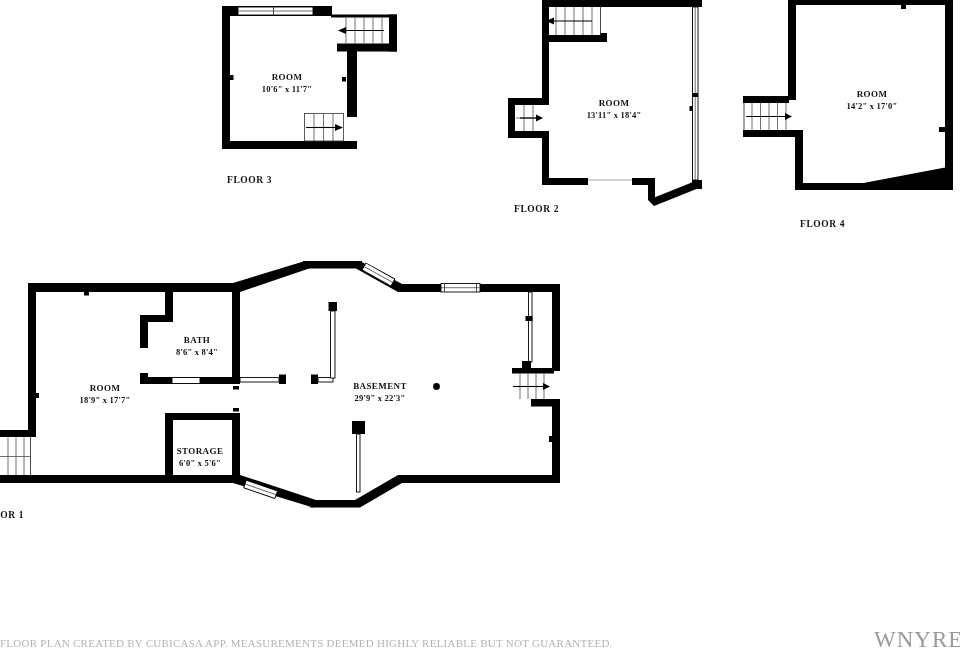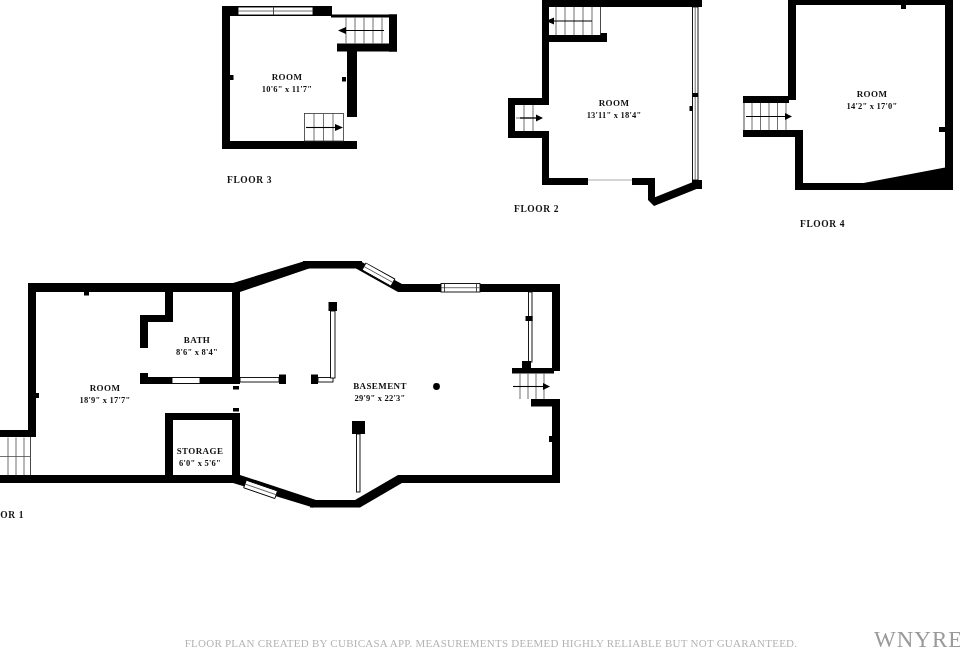--- a/index.html
+++ b/index.html
@@ -11,22 +11,22 @@
   .thinbox{fill:#ffffff;stroke:#333333;stroke-width:0.8;}
   .tread{stroke:#4d4d4d;stroke-width:0.8;fill:none;}
   .thinline{stroke:#333333;stroke-width:0.9;fill:none;}
   .openline{stroke:#aaaaaa;stroke-width:1.2;fill:none;}
   .arrowline{stroke:#000000;stroke-width:1.1;fill:none;}
   .arrowhead{fill:#000000;stroke:none;}
   .tick{fill:#000000;stroke:none;}
   .room-label{font-size:9px;font-weight:700;fill:#111111;letter-spacing:0.4px;text-anchor:middle;}
   .dim-label{font-size:8.5px;font-weight:700;fill:#111111;letter-spacing:0.2px;text-anchor:middle;}
   .floor-label{font-size:9.5px;font-weight:700;fill:#111111;letter-spacing:0.6px;text-anchor:start;}
-  #disclaimer{position:absolute;left:0;right:0;top:637px;text-align:center;
-              font-size:11px;color:#b4b4b4;letter-spacing:0.25px;margin-left:22px;}
+  #disclaimer{position:absolute;left:0;right:0;top:637px;text-align:left;
+              font-size:11px;color:#b4b4b4;letter-spacing:0.25px;}
   #watermark{position:absolute;left:874px;top:627px;font-size:23px;color:#9a9a9a;
              letter-spacing:1px;white-space:nowrap;}
 </style>
 </head>
 <body>
 
 <div id="canvas">
 
   <svg class="plan" style="left:218px;top:0;" width="184" height="190" viewBox="218 0 184 190">
     <g>

